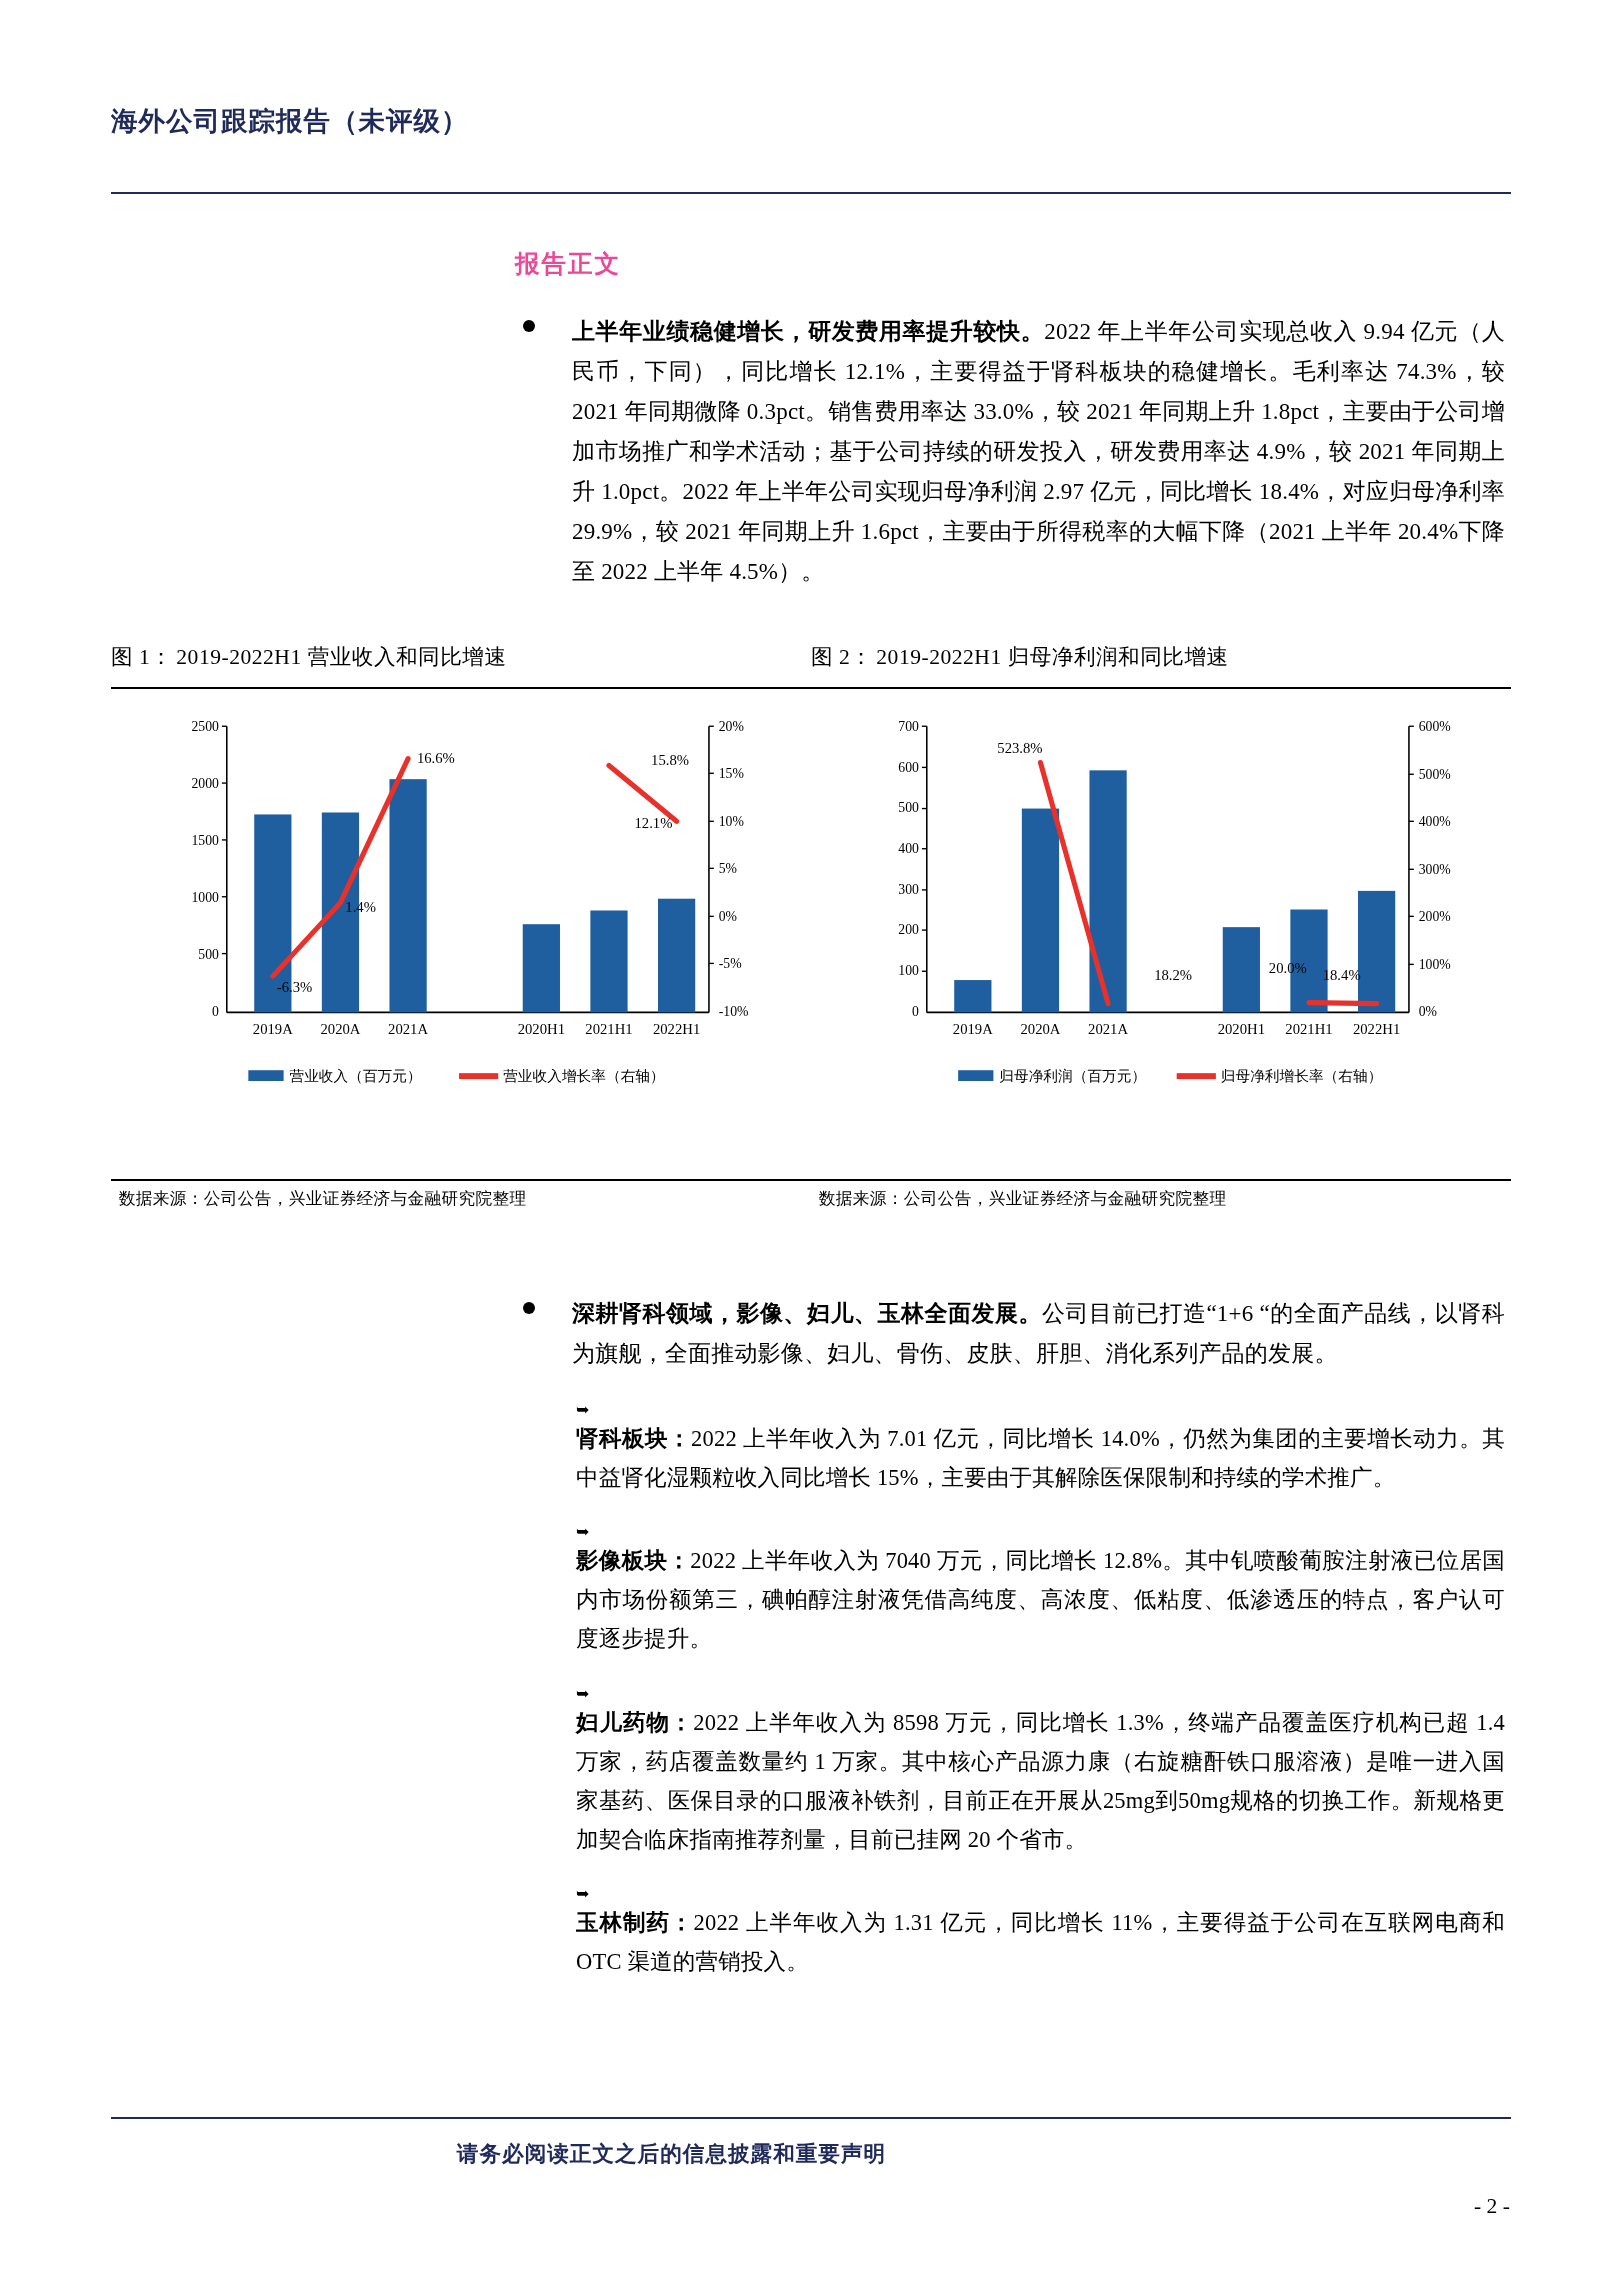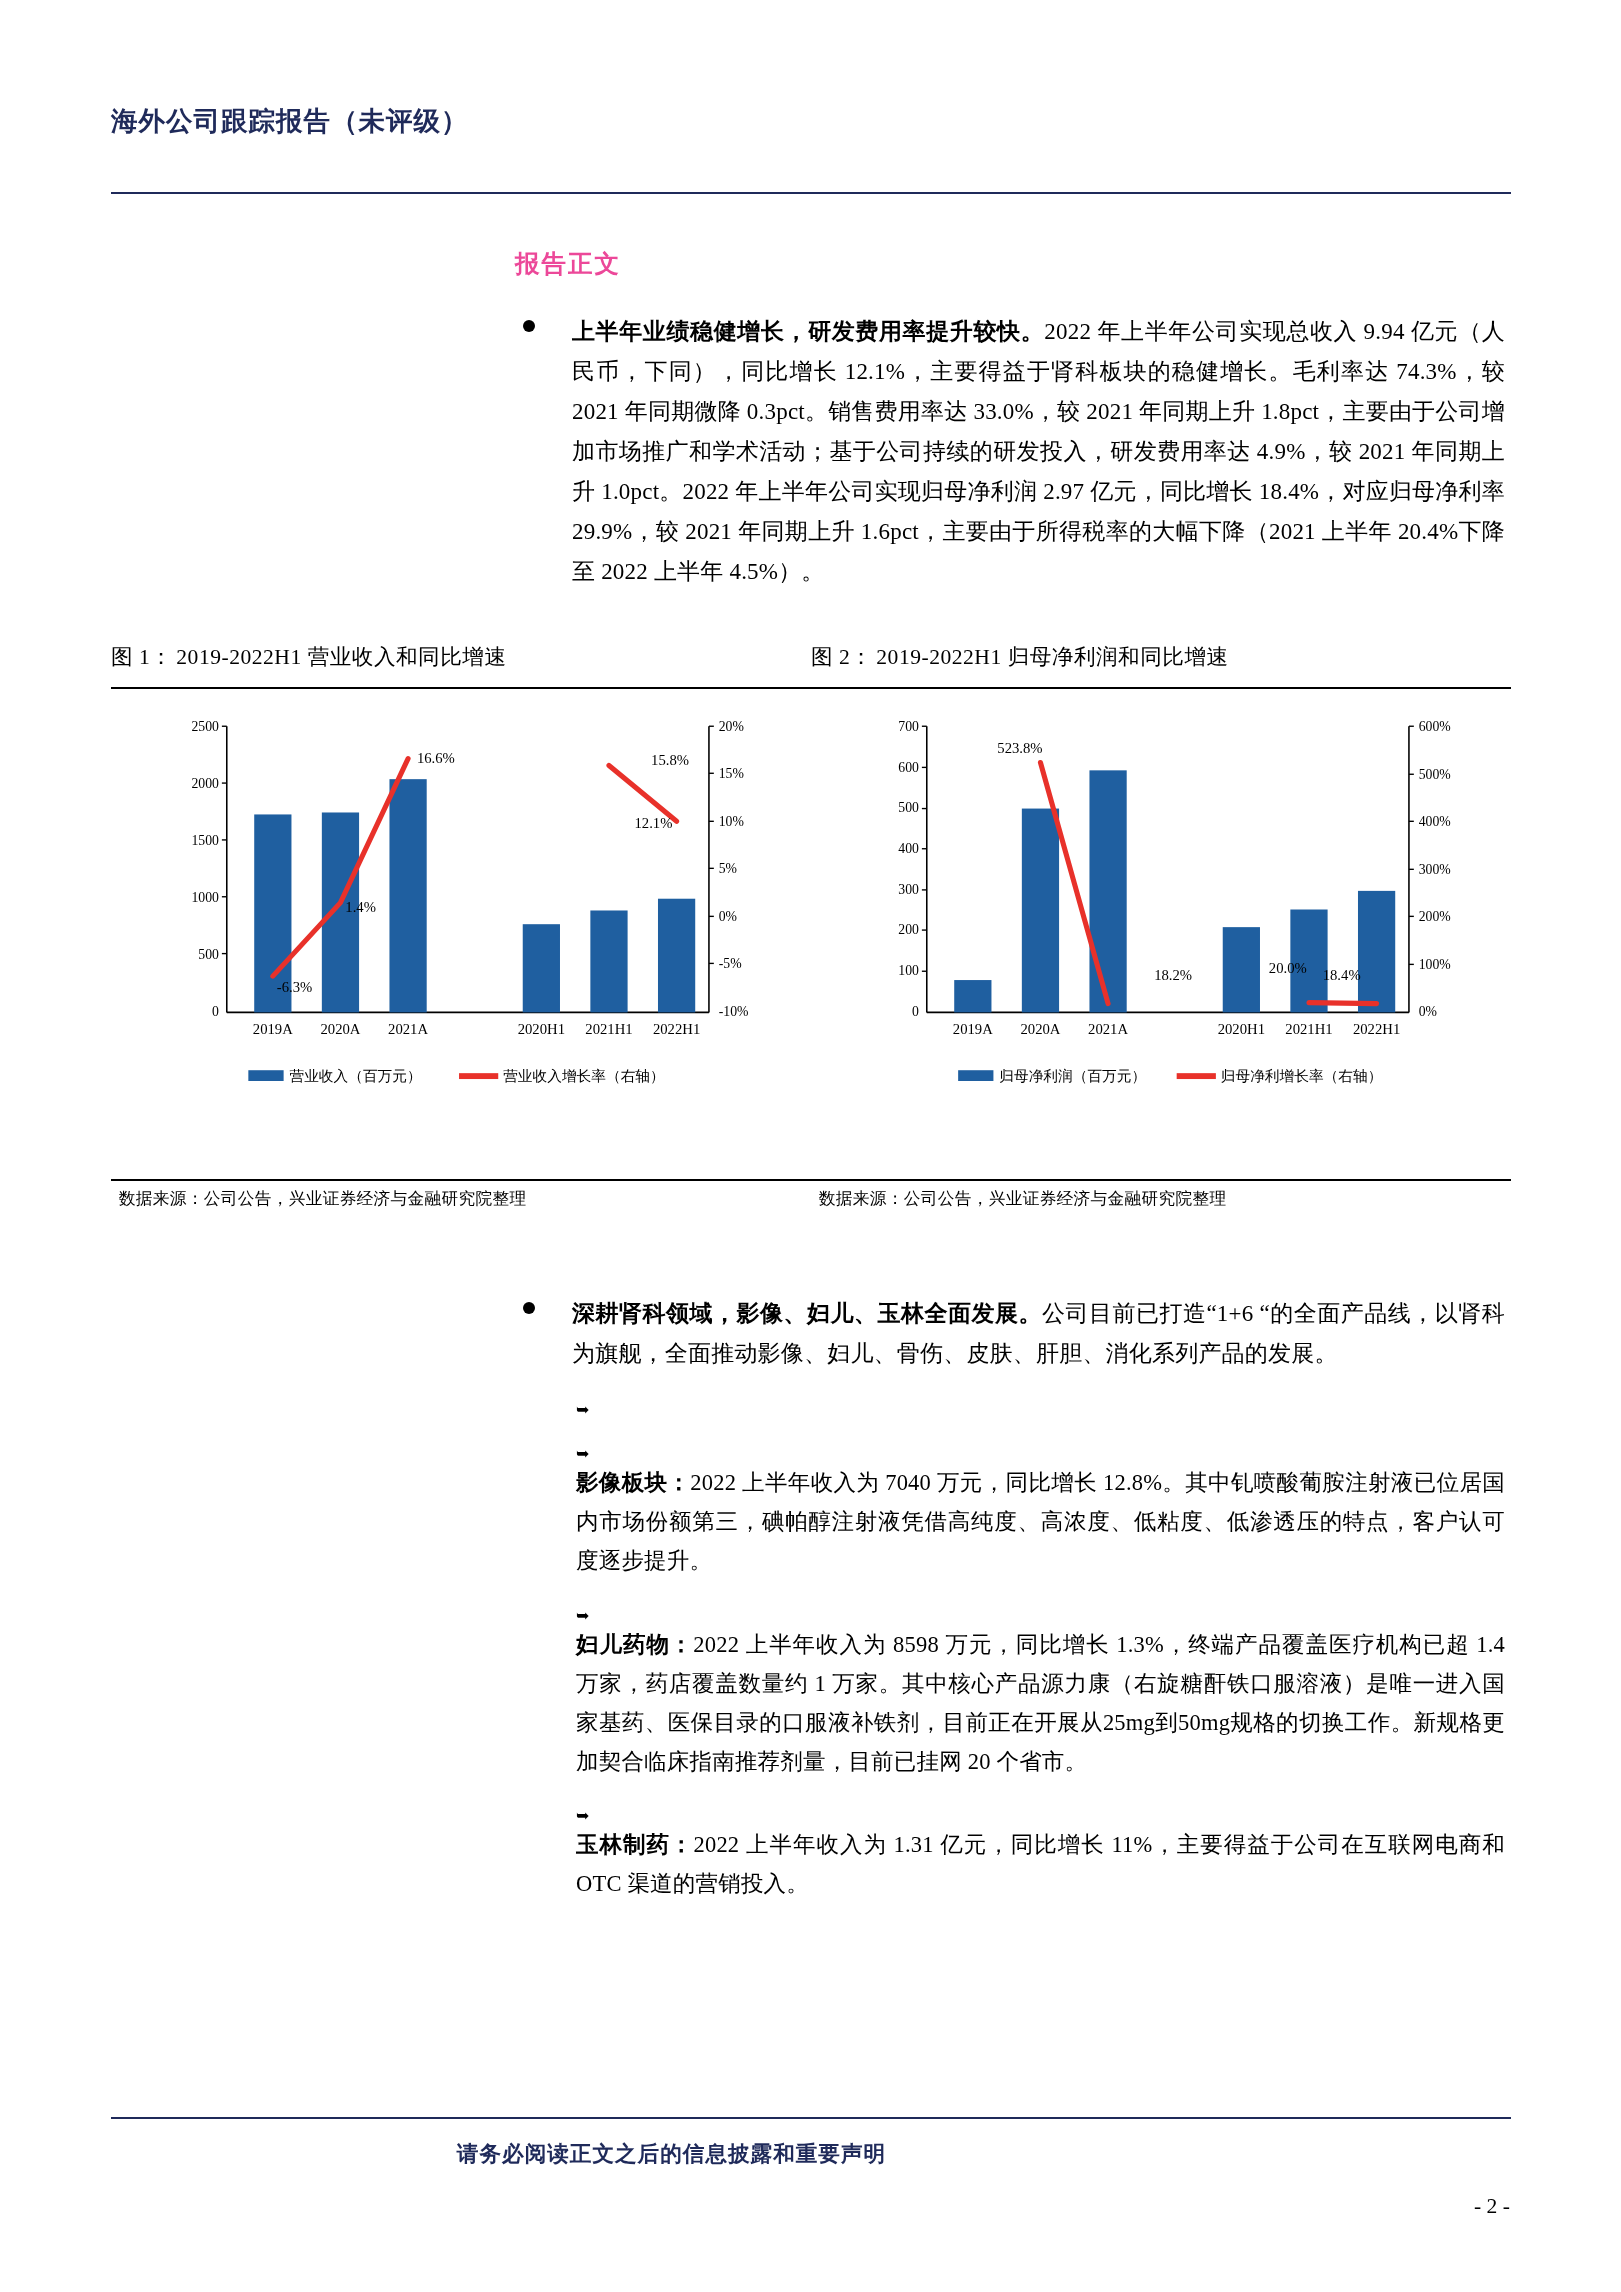--- a/index.html
+++ b/index.html
@@ -338,20 +338,23 @@
 
     <div class="bullet-block">
       <span class="dot"></span>
       <div class="para">
         <b>深耕肾科领域，影像、妇儿、玉林全面发展。</b><span>公司目前已打造“1+6 “的全面产品线，以肾科为旗舰，全面推动影像、妇儿、骨伤、皮肤、肝胆、消化系列产品的发展。</span>
       </div>
     </div>
 
     <div class="sub-block">
       <span class="arrow">➥</span>
+      <div class="para">
+        <b>肾科板块：</b><span>2022 上半年收入为 7.01 亿元，同比增长 14.0%，仍然为集团的主要增长动力。其中益肾化湿颗粒收入同比增长 15%，主要由于其解除医保限制和持续的学术推广。</span>
+      </div>
     </div>
 
     <div class="sub-block">
       <span class="arrow">➥</span>
       <div class="para">
         <b>影像板块：</b><span>2022 上半年收入为 7040 万元，同比增长 12.8%。其中钆喷酸葡胺注射液已位居国内市场份额第三，碘帕醇注射液凭借高纯度、高浓度、低粘度、低渗透压的特点，客户认可度逐步提升。</span>
       </div>
     </div>
 
     <div class="sub-block">

